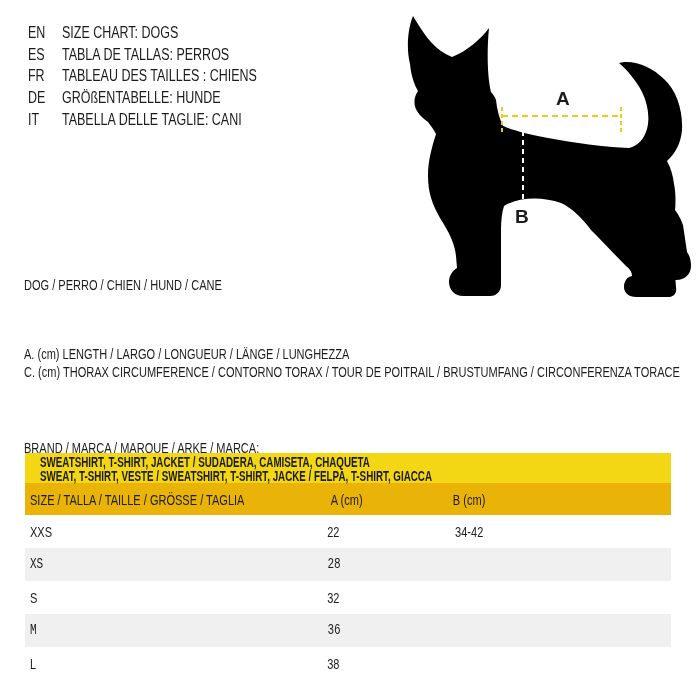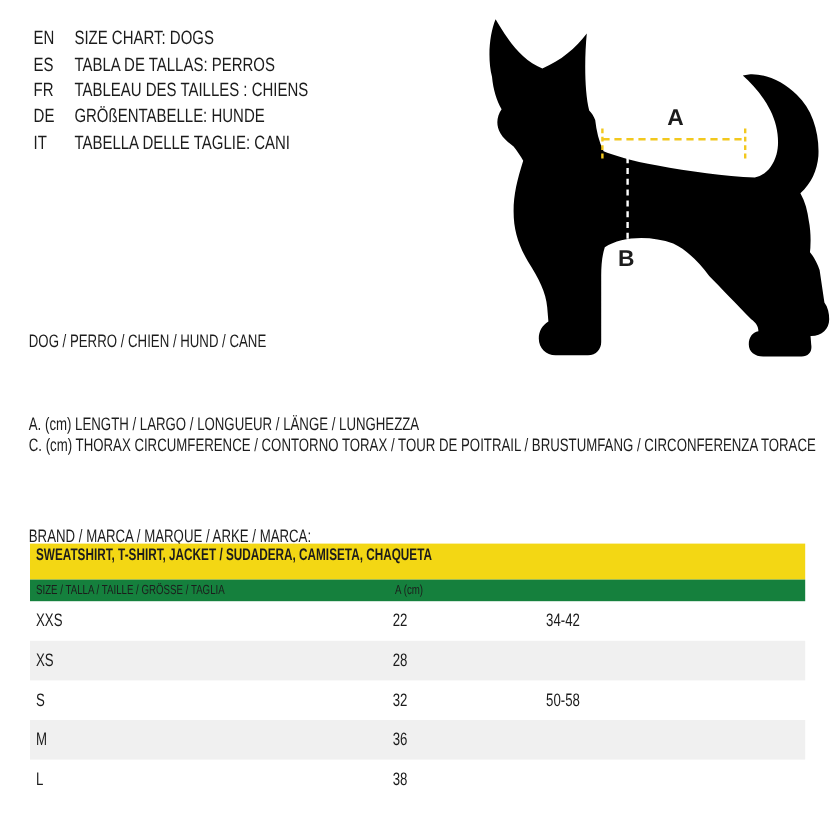--- a/index.html
+++ b/index.html
@@ -25,24 +25,24 @@
   .line-mC      { top:364px; }
   .line-brand   { top:404px;margin-top:36px; }
 
   .diagram { position:absolute; left:395px; top:0; width:305px; height:310px; }
   .dlabel  { position:absolute; font-size:19px; font-weight:bold; line-height:19px; }
   .dlabel-a { left:556px; top:89px; }
   .dlabel-b { left:515px; top:207px; }
 
   .size-table { position:absolute; left:25px; top:453px; width:646px; }
   .yband { background:#F3D714; height:28px; padding:2px 0 0 5px; font-size:14px; font-weight:bold; }
-  .yband div { height:14px; line-height:14px; }
-  .thead { background:#15803d; height:18px; display:flex; align-items:center; font-size:11px; }
+  .yband div { height:14px; line-height:14px;margin-left:10px; }
+  .thead { background:#eab308; height:32px; display:flex; align-items:center; font-size:15px; }
   .trow  { height:33px; display:flex; align-items:center; font-size:15px; }
-  .alt   { background:#F0F0F0; }
+  .alt   { background:#F0F0F0;font-family:Liberation Mono, monospace; }
   .c1 { width:300px; padding-left:5px; box-sizing:border-box; }
   .c2 { width:72px;  text-align:left; }
   .c3 { width:144px; text-align:center; }
 </style>
 </head>
 <body>
 
 <div class="lang-block">
   <div class="lang-row">
     <span class="lang-code cndL">EN</span>
@@ -90,38 +90,39 @@
 <div class="textline line-mC">
   <span class="cnd">C. (cm) THORAX CIRCUMFERENCE / CONTORNO TORAX / TOUR DE POITRAIL / BRUSTUMFANG / CIRCONFERENZA TORACE</span>
 </div>
 <div class="textline line-brand">
   <span class="cnd">BRAND / MARCA / MARQUE / ARKE / MARCA:</span>
 </div>
 
 <div class="size-table">
   <div class="yband">
     <div><span class="cndY">SWEATSHIRT, T-SHIRT, JACKET / SUDADERA, CAMISETA, CHAQUETA</span></div>
+    <div><span class="cndY">SWEAT, T-SHIRT, VESTE / SWEATSHIRT, T-SHIRT, JACKE / FELPA, T-SHIRT, GIACCA</span></div>
   </div>
   <div class="thead">
     <div class="c1"><span class="cnd">SIZE / TALLA / TAILLE / GRÖSSE / TAGLIA</span></div>
     <div class="c2"><span class="cndC">A (cm)</span></div>
+    <div class="c3"><span class="cndC">B (cm)</span></div>
   </div>
   <div class="trow">
     <div class="c1"><span class="cnd">XXS</span></div>
     <div class="c2"><span class="cndC">22</span></div>
     <div class="c3"><span class="cndC">34-42</span></div>
   </div>
   <div class="trow alt">
     <div class="c1"><span class="cnd">XS</span></div>
     <div class="c2"><span class="cndC">28</span></div>
   </div>
   <div class="trow">
     <div class="c1"><span class="cnd">S</span></div>
     <div class="c2"><span class="cndC">32</span></div>
-    <div class="c3"><span class="cndC">50-58</span></div>
   </div>
   <div class="trow alt">
     <div class="c1"><span class="cnd">M</span></div>
     <div class="c2"><span class="cndC">36</span></div>
   </div>
   <div class="trow">
     <div class="c1"><span class="cnd">L</span></div>
     <div class="c2"><span class="cndC">38</span></div>
   </div>
 </div>

